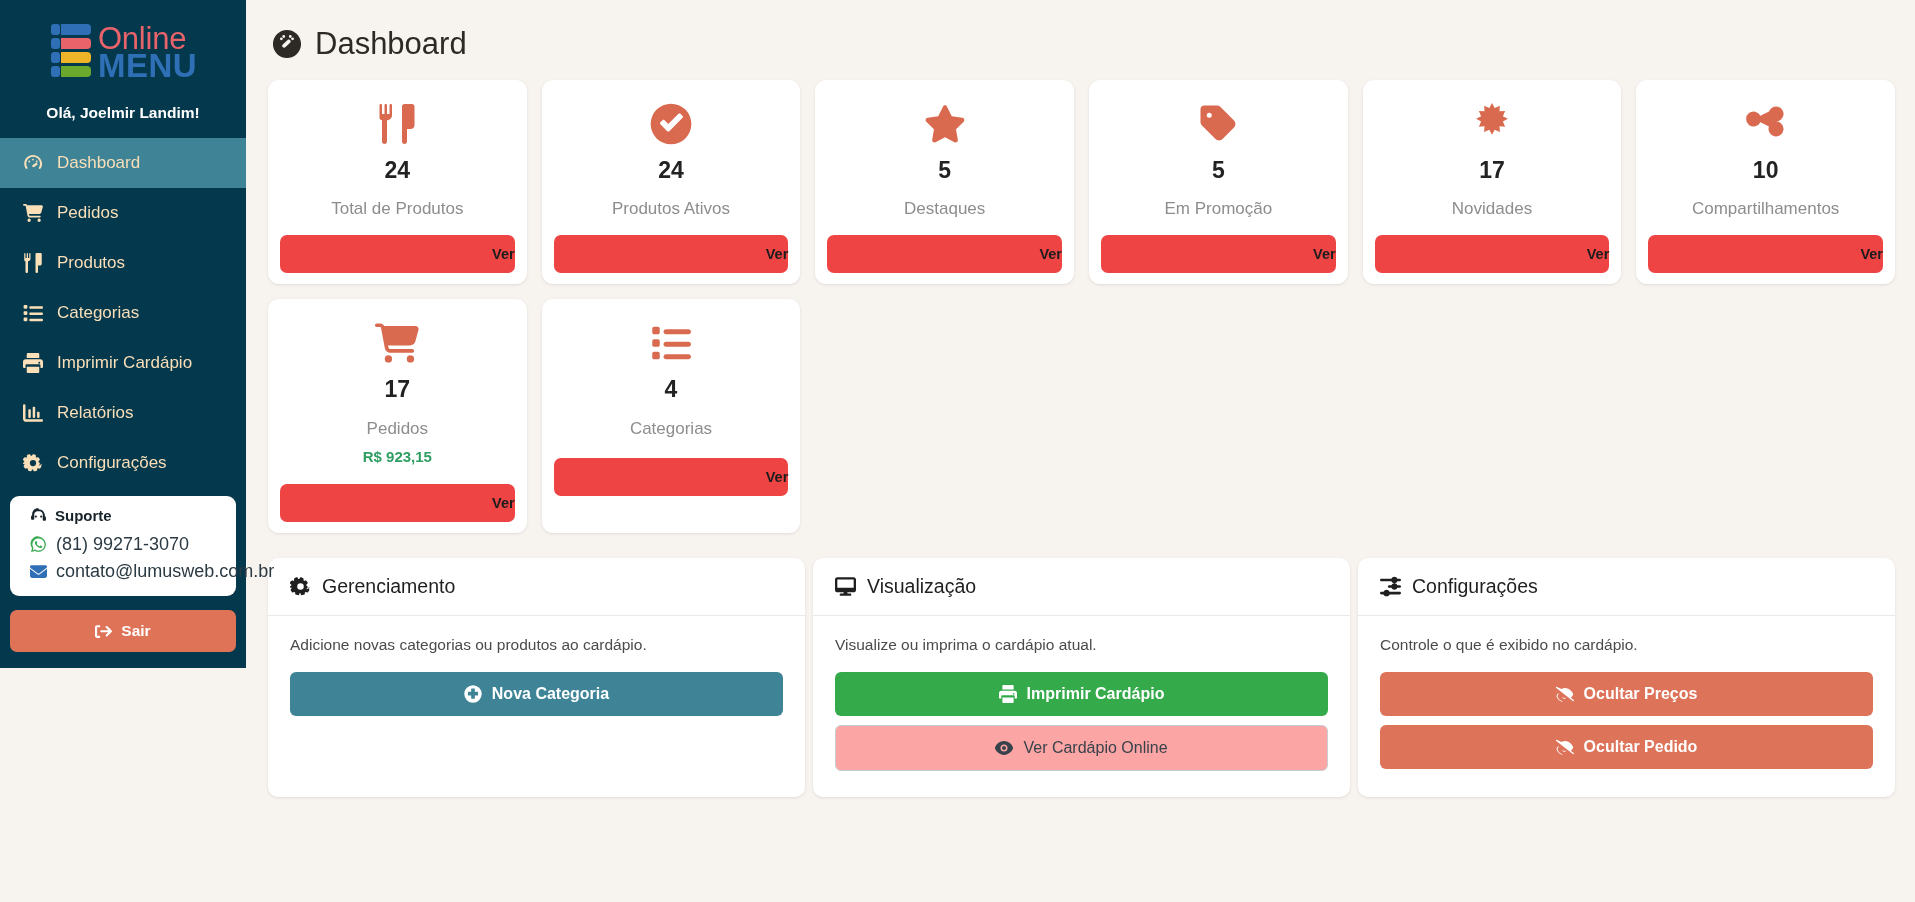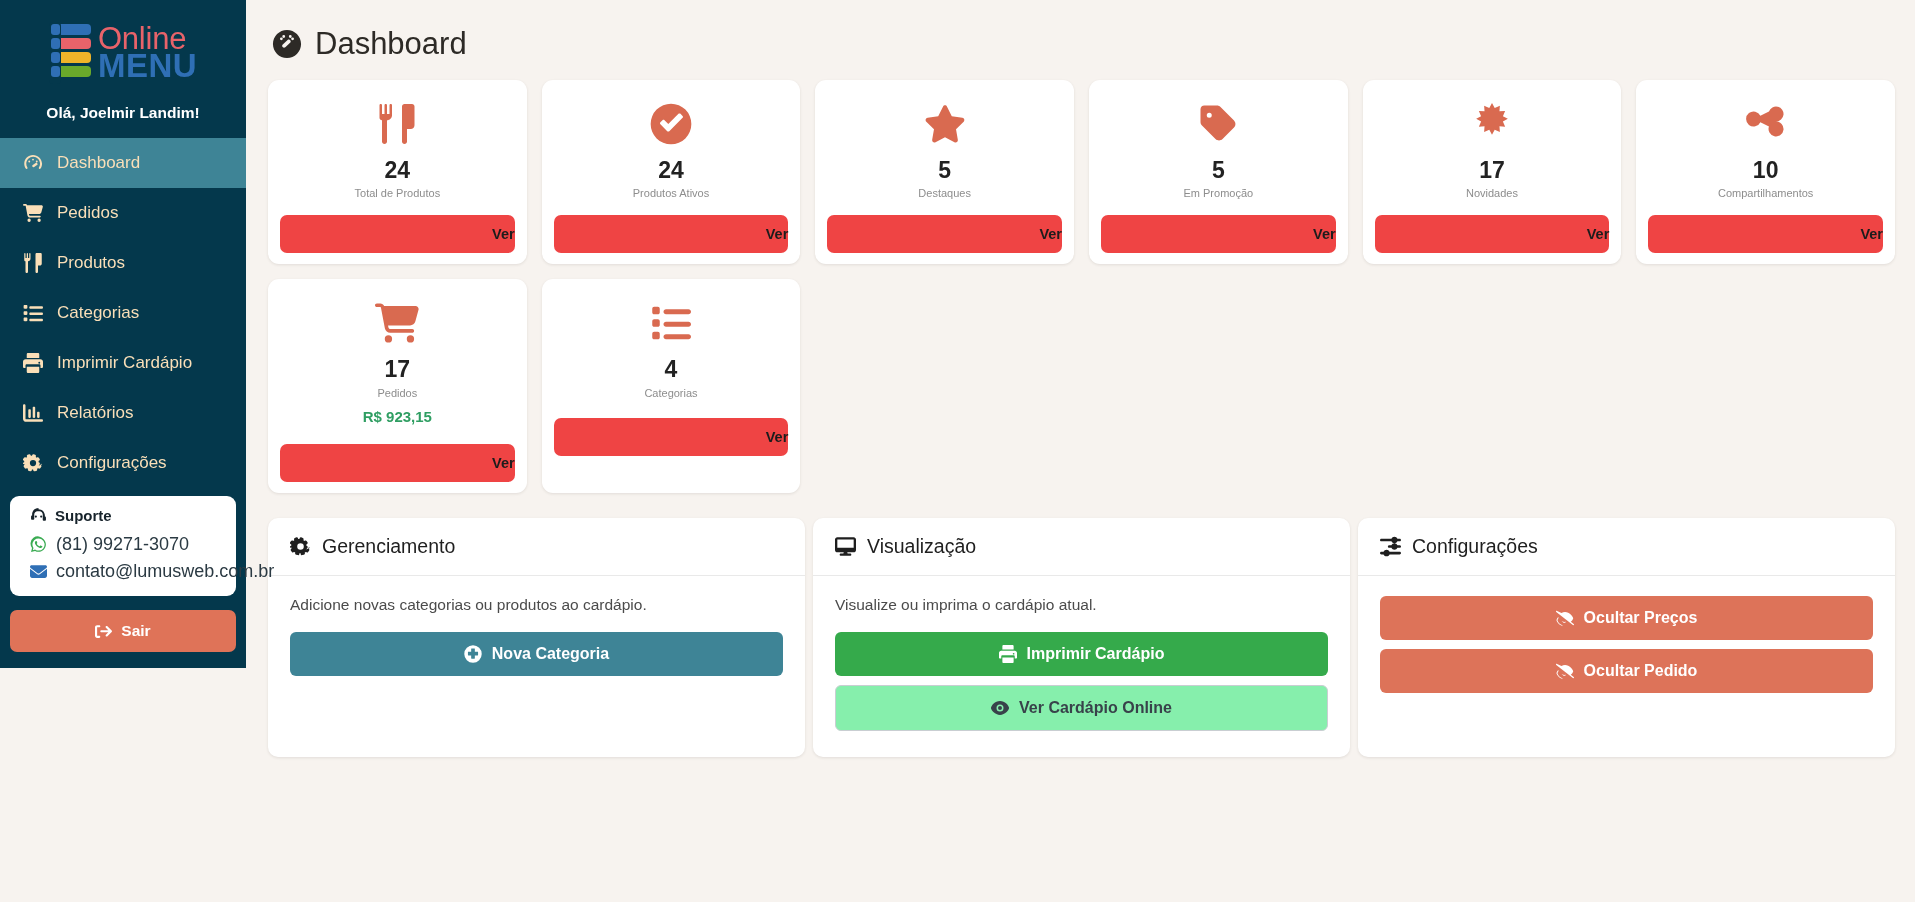--- a/index.html
+++ b/index.html
@@ -147,21 +147,21 @@
     flex-direction: column;
     align-items: center;
     cursor: pointer;
   }
   .stat-icon { height: 48px; display: flex; align-items: center; justify-content: center; }
   .stat-icon svg { fill: #d96a50; }
   .stat-value {
     font-size: 23px; font-weight: 700; color: #222;
     margin-top: 10px; line-height: 1.1;
   }
-  .stat-label { font-size: 11px; color: #8d8d8d; margin-top: 4px; }
+  .stat-label { font-size: 17px; color: #8d8d8d; margin-top: 16px; }
   .stat-extra {
     font-size: 15px; font-weight: 700; color: #2f9e62;
     margin-top: 9px;
   }
   .stat-ver {
     width: 100%;
     margin-top: 16px;
     background: #ef4444;
     border: 0;
     border-radius: 7px;
@@ -208,24 +208,24 @@
     font-family: inherit;
     cursor: pointer;
     color: #ffffff;
   }
   .pbtn + .pbtn { margin-top: 9px; }
   .pbtn svg { width: 18px; height: 18px; fill: currentColor; }
   .pbtn.teal { background: #3e8496; }
   .pbtn.green { background: #35aa4b; }
   .pbtn.coral { background: #dd7359; }
   .pbtn.outline {
-    background: #86efac;
+    background: #fca5a5;
     color: #38424a;
     border: 1px solid #c9ced2;
-    font-weight: 700;
+    font-weight: 400;
     align-items: flex-end;
   }
 </style>
 </head>
 <body>
 
 <aside class="sidebar">
 
   <div class="brand">
     <div class="logo-wrap">
@@ -518,20 +518,21 @@
     <div class="panel">
       <div class="panel-head">
         <span style="display:inline-flex;">
           <svg viewBox="0 0 512 512">
               <path d="M0 416c0-17.7 14.3-32 32-32h54.7c12.3-28.3 40.5-48 73.3-48s61 19.7 73.3 48H480c17.7 0 32 14.3 32 32s-14.3 32-32 32H233.3c-12.3 28.3-40.5 48-73.3 48s-61-19.7-73.3-48H32c-17.7 0-32-14.3-32-32zm192-160c0-17.7 14.3-32 32-32h54.7c12.3-28.3 40.5-48 73.3-48s61 19.7 73.3 48H480c17.7 0 32 14.3 32 32s-14.3 32-32 32h-54.7c-12.3 28.3-40.5 48-73.3 48s-61-19.7-73.3-48H224c-17.7 0-32-14.3-32-32zM32 64h246.7c12.3-28.3 40.5-48 73.3-48s61 19.7 73.3 48H480c17.7 0 32 14.3 32 32s-14.3 32-32 32h-54.7c-12.3 28.3-40.5 48-73.3 48s-61-19.7-73.3-48H32C14.3 128 0 113.7 0 96s14.3-32 32-32z"></path>
             </svg>
         </span>
         <span class="panel-head-title">Configurações</span>
       </div>
       <div class="panel-body">
+        <p class="panel-desc">Controle o que é exibido no cardápio.</p>
         <button class="pbtn coral">
           <span style="display:inline-flex;">
             <svg viewBox="0 0 640 512">
                 <path d="M38 5C28-3 13-1 5 9S-1 35 9 43l592 464c10 8 25 6 33-4s6-25-4-33L525 393c46-40 75-89 83-112 2-9 2-18 0-27-8-26-35-81-85-126C472 81 401 45 321 45c-47 0-89 12-126 31L38 5zm180 141 55 43a80 80 0 0 1 110 86l55 44c10-20 15-43 15-67a160 160 0 0 0-235-106zM321 429c-18 0-35-2-52-7l-70-55c37 20 79 30 122 30 14 0 28-1 41-4l-41 36zM63 241C43 268 28 297 20 318c-2 9-2 18 0 27 8 26 35 81 85 126 39 36 90 66 150 77l-62-49C121 468 73 399 57 355c-4-11-4-22 0-33 8-22 23-52 46-81H63z"></path>
               </svg>
           </span>
           <span>Ocultar Preços</span>
         </button>
         <button class="pbtn coral">
           <span style="display:inline-flex;">

